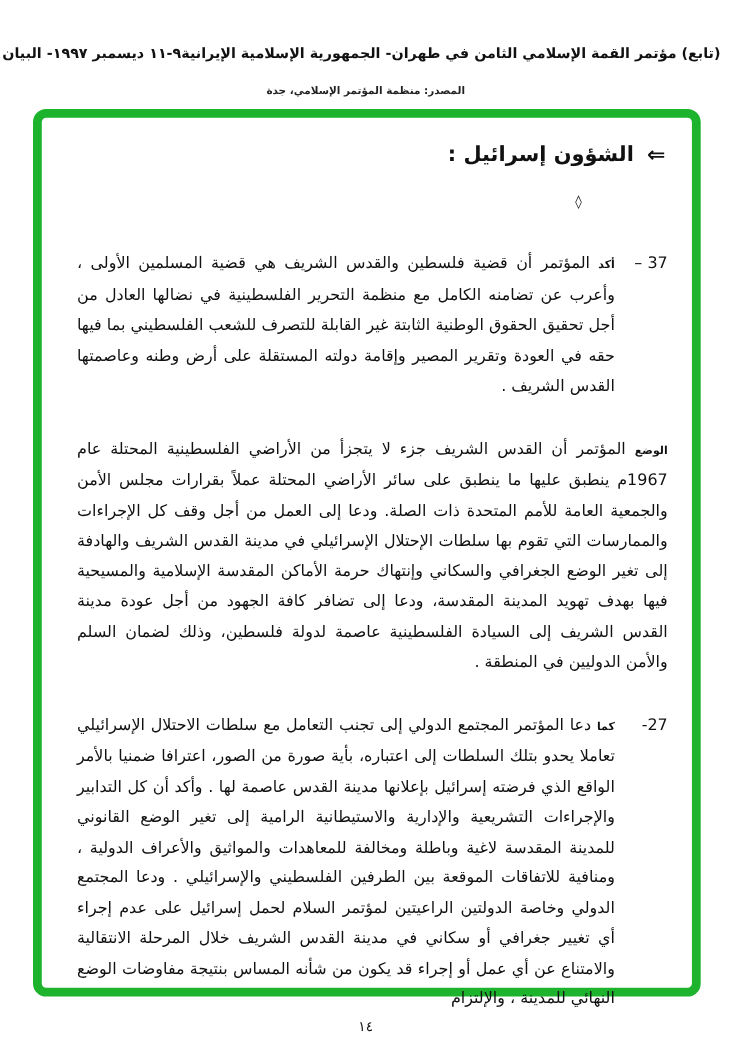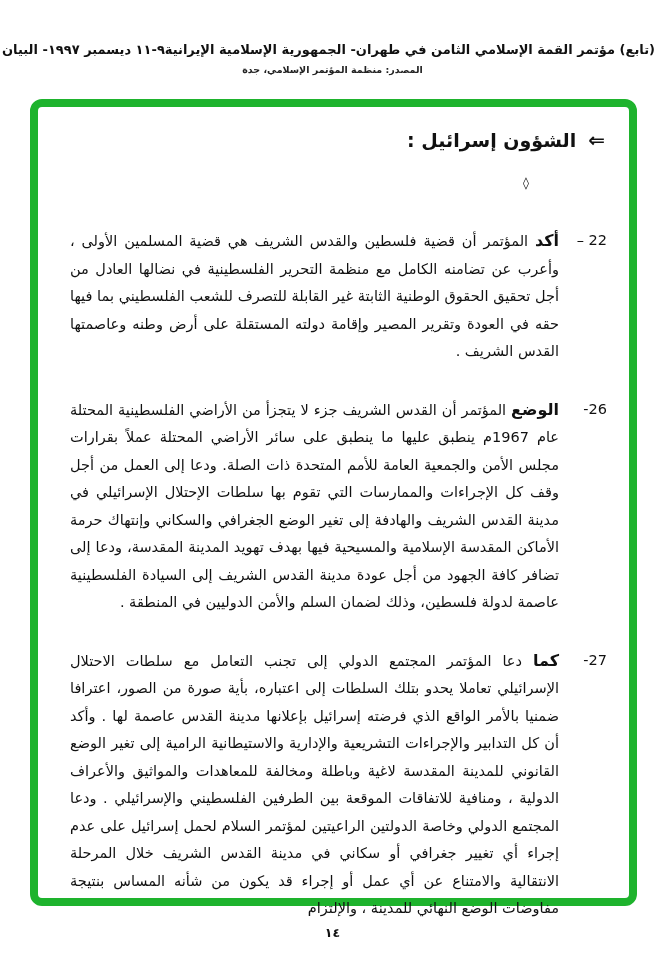--- a/index.html
+++ b/index.html
@@ -21,21 +21,21 @@
     direction: rtl;
   }
   .doc-header .line1 {
     font-size: 13px;
     font-weight: bold;
     white-space: nowrap;
   }
   .doc-header .line2 {
     font-size: 9.5px;
     font-weight: bold;
-    margin-top: 7px;
+    margin-top: 20px;
     color: #222;
   }
   .frame {
     position: absolute;
     left: 30px;
     top: 99px;
     width: 607px;
     height: 807px;
     box-sizing: border-box;
     border: 8px solid #1eb32d;
@@ -74,30 +74,30 @@
     flex-shrink: 0;
     font-size: 14.5px;
     white-space: nowrap;
   }
   .para-text {
     flex: 1;
     text-align: justify;
   }
   .para-lead {
     font-weight: bold;
-    font-size: 16px;
+    font-size: 10px;
   }
   .page-num {
     position: absolute;
     bottom: 15px;
     left: 0;
     right: 0;
     text-align: center;
     font-size: 12.5px;
-    font-weight: bold;
+    font-weight: normal;
   }
 </style>
 </head>
 <body>
 
 <div class="page">
 
   <div class="doc-header">
     <div class="line1">(تابع) مؤتمر القمة الإسلامي الثامن في طهران- الجمهورية الإسلامية الإيرانية٩-١١ ديسمبر ١٩٩٧- البيان الختامي</div>
     <div class="line2">المصدر: منظمة المؤتمر الإسلامي، جدة</div>
@@ -110,27 +110,26 @@
       <span>الشؤون إسرائيل :</span>
     </div>
 
     <div class="subsection-heading">
       <span class="subsection-marker">◊</span>
     </div>
 
     <div class="paras">
 
       <div class="para">
-        <span class="para-num">22 –</span>
+        <span class="para-num">37 –</span>
         <span class="para-text"><b class="para-lead">أكد</b>
           <span>المؤتمر أن قضية فلسطين والقدس الشريف هي قضية المسلمين الأولى ، وأعرب عن تضامنه الكامل مع منظمة التحرير الفلسطينية في نضالها العادل من أجل تحقيق الحقوق الوطنية الثابتة غير القابلة للتصرف للشعب الفلسطيني بما فيها حقه في العودة وتقرير المصير وإقامة دولته المستقلة على أرض وطنه وعاصمتها القدس الشريف .</span></span>
       </div>
 
       <div class="para">
-        <span class="para-num">26-</span>
         <span class="para-text"><b class="para-lead">الوضع</b>
           <span>المؤتمر أن القدس الشريف جزء لا يتجزأ من الأراضي الفلسطينية المحتلة عام 1967م ينطبق عليها ما ينطبق على سائر الأراضي المحتلة عملاً بقرارات مجلس الأمن والجمعية العامة للأمم المتحدة ذات الصلة. ودعا إلى العمل من أجل وقف كل الإجراءات والممارسات التي تقوم بها سلطات الإحتلال الإسرائيلي في مدينة القدس الشريف والهادفة إلى تغير الوضع الجغرافي والسكاني وإنتهاك حرمة الأماكن المقدسة الإسلامية والمسيحية فيها بهدف تهويد المدينة المقدسة، ودعا إلى تضافر كافة الجهود من أجل عودة مدينة القدس الشريف إلى السيادة الفلسطينية عاصمة لدولة فلسطين، وذلك لضمان السلم والأمن الدوليين في المنطقة .</span></span>
       </div>
 
       <div class="para">
         <span class="para-num">27-</span>
         <span class="para-text"><b class="para-lead">كما</b>
           <span>دعا المؤتمر المجتمع الدولي إلى تجنب التعامل مع سلطات الاحتلال الإسرائيلي تعاملا يحدو بتلك السلطات إلى اعتباره، بأية صورة من الصور، اعترافا ضمنيا بالأمر الواقع الذي فرضته إسرائيل بإعلانها مدينة القدس عاصمة لها . وأكد أن كل التدابير والإجراءات التشريعية والإدارية والاستيطانية الرامية إلى تغير الوضع القانوني للمدينة المقدسة لاغية وباطلة ومخالفة للمعاهدات والمواثيق والأعراف الدولية ، ومنافية للاتفاقات الموقعة بين الطرفين الفلسطيني والإسرائيلي . ودعا المجتمع الدولي وخاصة الدولتين الراعيتين لمؤتمر السلام لحمل إسرائيل على عدم إجراء أي تغيير جغرافي أو سكاني في مدينة القدس الشريف خلال المرحلة الانتقالية والامتناع عن أي عمل أو إجراء قد يكون من شأنه المساس بنتيجة مفاوضات الوضع النهائي للمدينة ، والإلتزام</span></span>
       </div>
 

